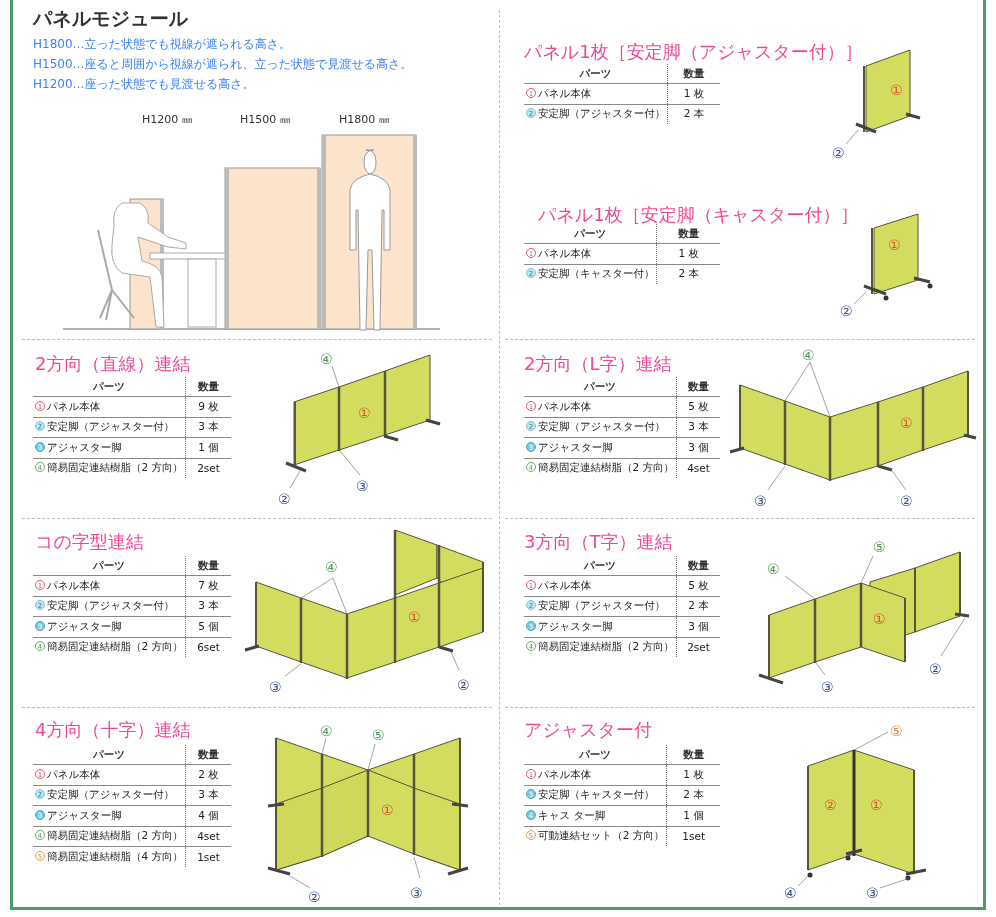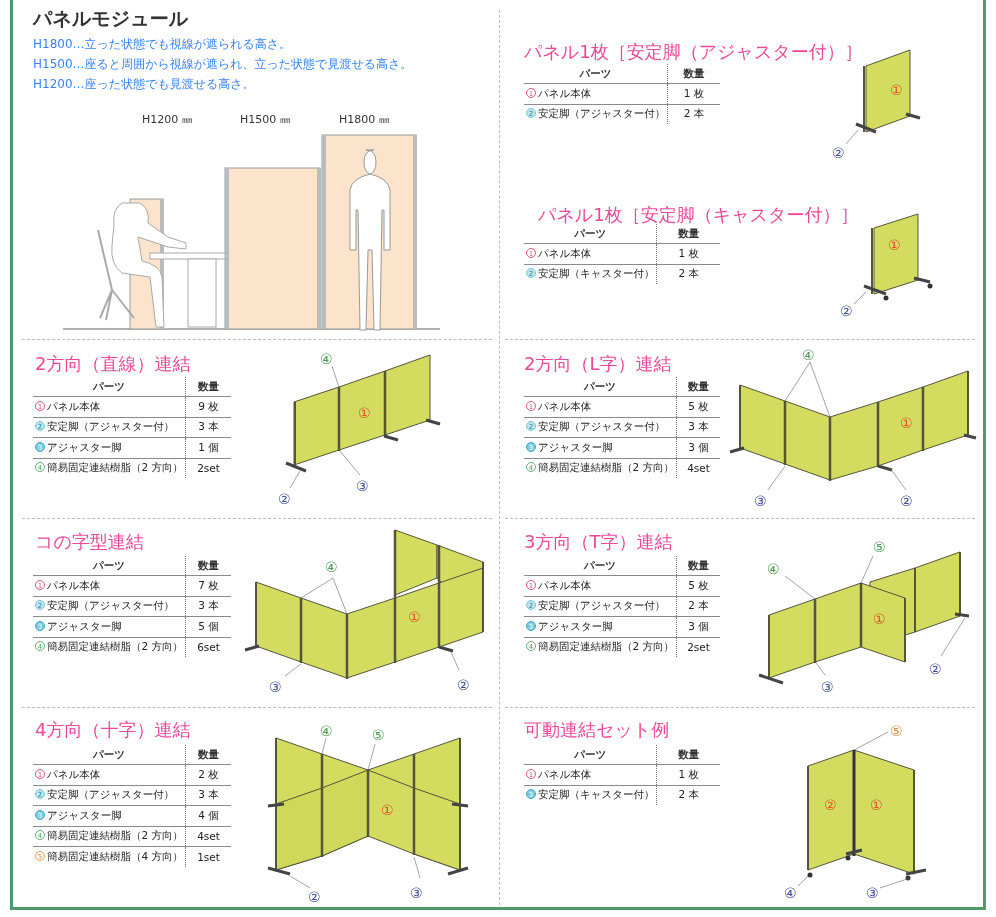--- a/index.html
+++ b/index.html
@@ -375,34 +375,42 @@
   <line x1="66" y1="28" x2="62" y2="44" stroke="#666" stroke-width="0.6"></line>
   <text x="60" y="26" class="callout" font-size="14" fill="#4f9a55">④</text>
   <line x1="115" y1="34" x2="108" y2="60" stroke="#666" stroke-width="0.6"></line>
   <text x="112" y="30" class="callout" font-size="14" fill="#4f9a55">⑤</text>
   <line x1="30" y1="166" x2="50" y2="178" stroke="#666" stroke-width="0.6"></line>
   <text x="48" y="192" class="callout" font-size="14" fill="#3b4f8f">②</text>
   <line x1="154" y1="147" x2="160" y2="168" stroke="#666" stroke-width="0.6"></line>
   <text x="150" y="188" class="callout" font-size="14" fill="#3b4f8f">③</text>
 </svg>
 
-<div class="sec-title" style="left:524px;top:718px">可動連結セット例</div>
+<div class="sec-title" style="left:524px;top:718px">アジャスター付</div>
 <table class="parts" style="left:524px;top:745px;width:196px">
   <tbody>
       <tr>
         <th>パーツ</th>
         <th class="q">数量</th>
       </tr>
   <tr>
         <td><span class="num n1">1</span><span>パネル本体</span></td>
         <td class="q">1 枚</td>
       </tr>
   <tr>
         <td><span class="num n3">3</span><span>安定脚（キャスター付）</span></td>
         <td class="q">2 本</td>
+      </tr>
+  <tr>
+        <td><span class="num n3">4</span><span>キャス ター脚</span></td>
+        <td class="q">1 個</td>
+      </tr>
+  <tr>
+        <td><span class="num n5">5</span><span>可動連結セット（2 方向）</span></td>
+        <td class="q">1set</td>
       </tr>
 </tbody>
   </table>
 <svg style="left:770px;top:710px" width="200" height="190">
   <polygon points="38,56 84,40 84,144 38,160" fill="#d4dc60" stroke="#55553c"></polygon>
   <polygon points="84,40 144,60 144,164 84,144" fill="#d4dc60" stroke="#55553c"></polygon>
   <line x1="38" y1="56" x2="38" y2="160" stroke="#55553c" stroke-width="2"></line>
   <line x1="84" y1="40" x2="84" y2="146" stroke="#333" stroke-width="3"></line>
   <line x1="144" y1="60" x2="144" y2="164" stroke="#55553c" stroke-width="2"></line>
   <line x1="76" y1="144" x2="92" y2="140" stroke="#444" stroke-width="3"></line>

